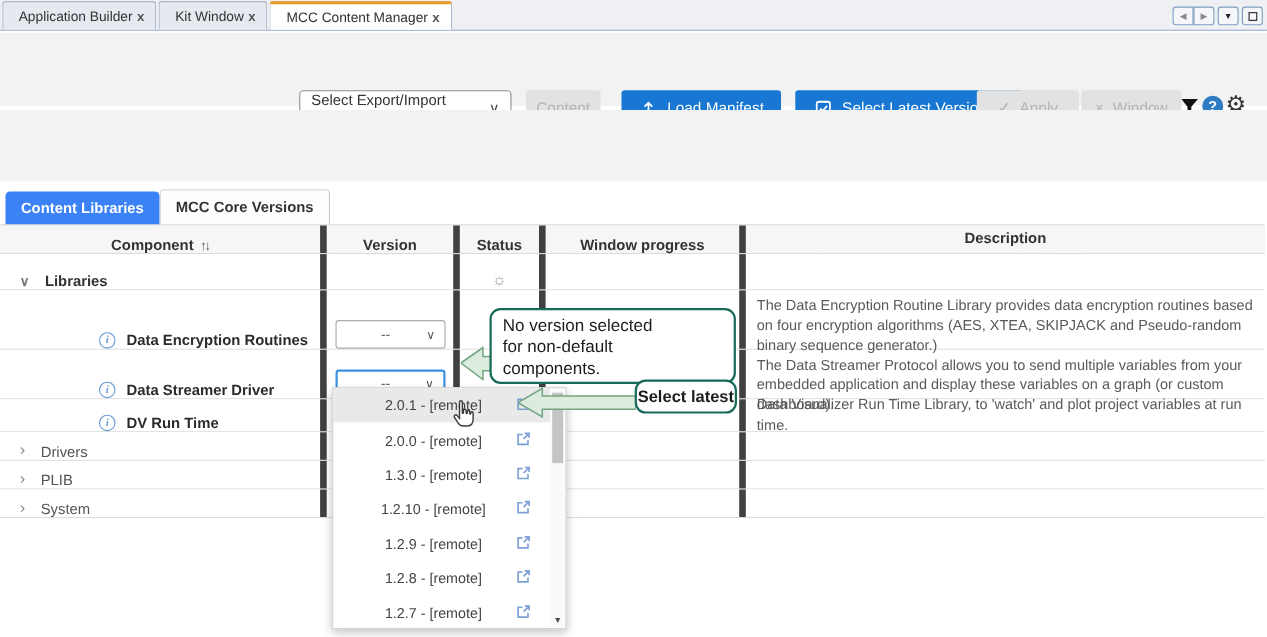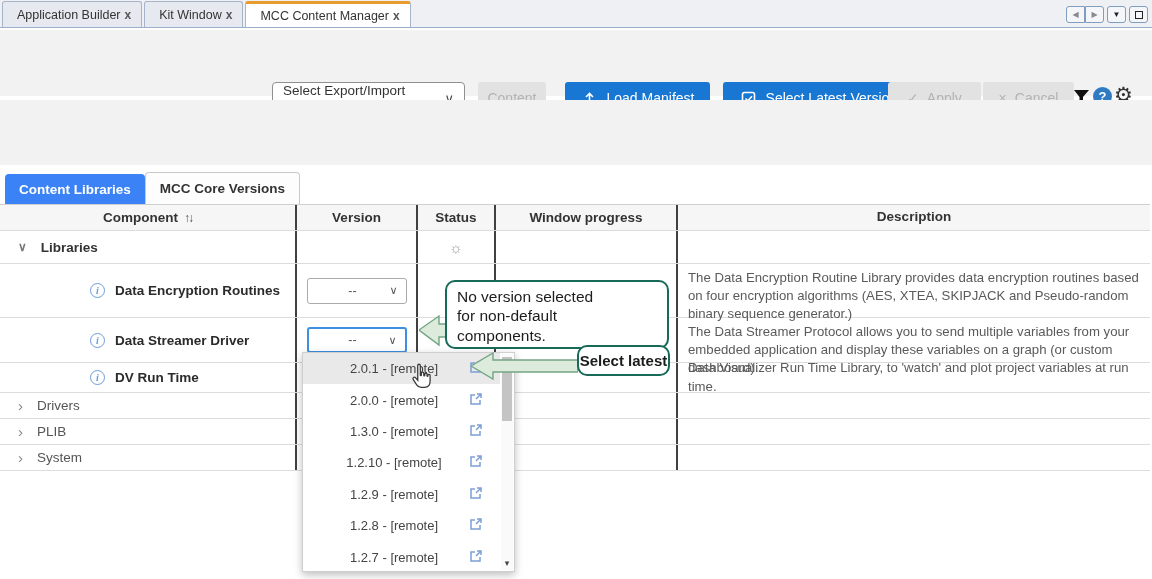--- a/index.html
+++ b/index.html
@@ -65,21 +65,21 @@
   .subtabs{position:absolute;left:5px;top:172px;display:flex;align-items:flex-end;}
   .stab{height:30px;display:flex;align-items:center;padding:0 14px;font-size:13.5px;font-weight:700;
     border-radius:4px 4px 0 0;}
   .stab.active{background:#3b82f6;color:#fff;}
   .stab.idle{background:#fdfdfd;color:#333;border:1px solid #c9c9c9;border-bottom:none;height:32px;}
 
   
   .tbl{position:absolute;left:0;top:204px;width:1150px;border-top:1px solid #cfcfcf;}
   .trow{display:flex;border-bottom:1px solid #dcdcdc;background:#fff;}
   .trow.head{background:#f6f6f6;font-weight:700;}
-  .cell{border-right:2px solid #404040;display:flex;align-items:center;}
+  .cell{border-right:6px solid #404040;display:flex;align-items:flex-end;}
   .c-comp{width:297px;}
   .c-ver{width:121px;justify-content:center;}
   .c-status{width:78px;justify-content:center;}
   .c-upd{width:182px;justify-content:center;}
   .c-desc{flex:1;border-right:none;padding:5px 10px;font-size:13.2px;color:#5a5a5a;line-height:1.38;
     align-items:flex-start;}
   .head .cell{justify-content:center;font-size:13.5px;color:#333;}
   .sort{font-size:12px;color:#555;margin-left:6px;letter-spacing:-2px;font-weight:400;}
   .grp .c-comp{padding-left:18px;gap:14px;font-weight:700;font-size:13.5px;}
   .grp.lite .c-comp{font-weight:400;color:#555;}
@@ -166,21 +166,21 @@
           </svg>
       </span>
       <span>Select Latest Version(s)</span>
     </button>
     <button class="btn disabled" style="left:888px;width:93px;">
       <span>✓</span>
       <span>Apply</span>
     </button>
     <button class="btn disabled" style="left:983px;width:91px;">
       <span>×</span>
-      <span>Cancel</span>
+      <span>Window</span>
     </button>
     <span class="funnel">
       <svg width="17" height="16" viewBox="0 0 17 16">
           <path d="M1 1 h15 l-6 7 v7 l-3.5-2.5 v-4.5 z" fill="#111"></path>
         </svg>
     </span>
     <span class="helpc">?</span>
     <span class="gear">⚙</span>
   </div>
 

